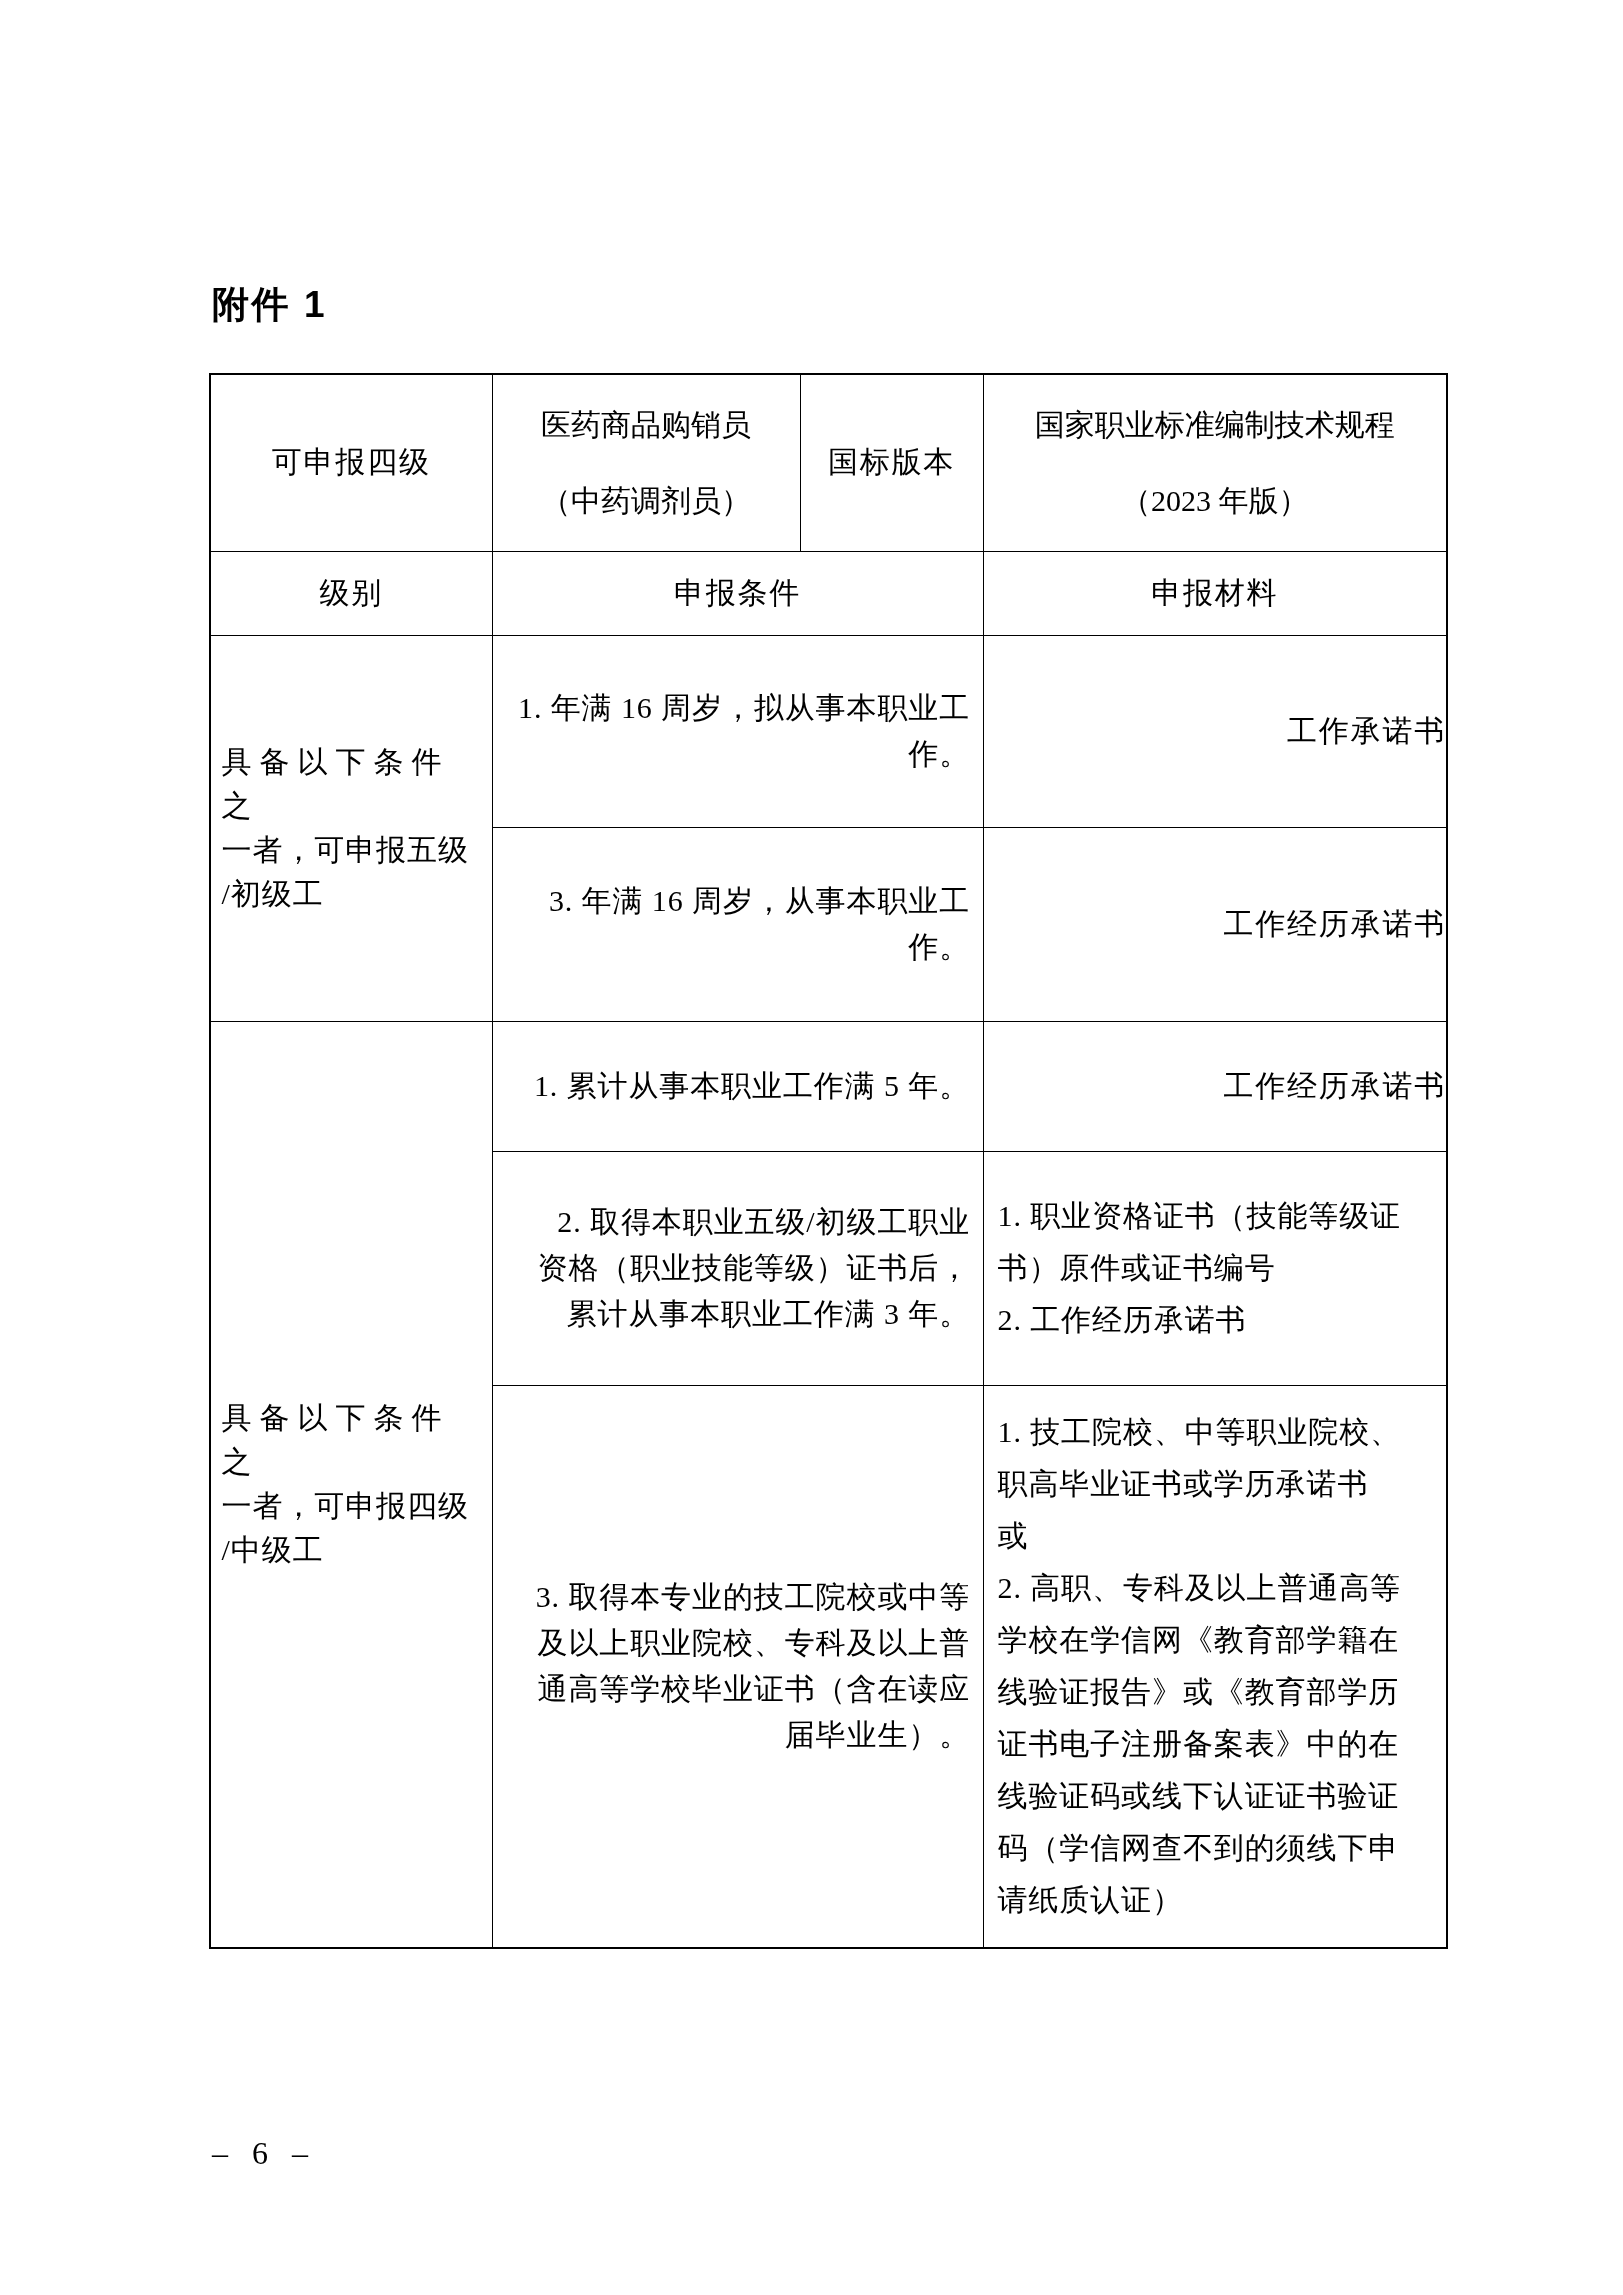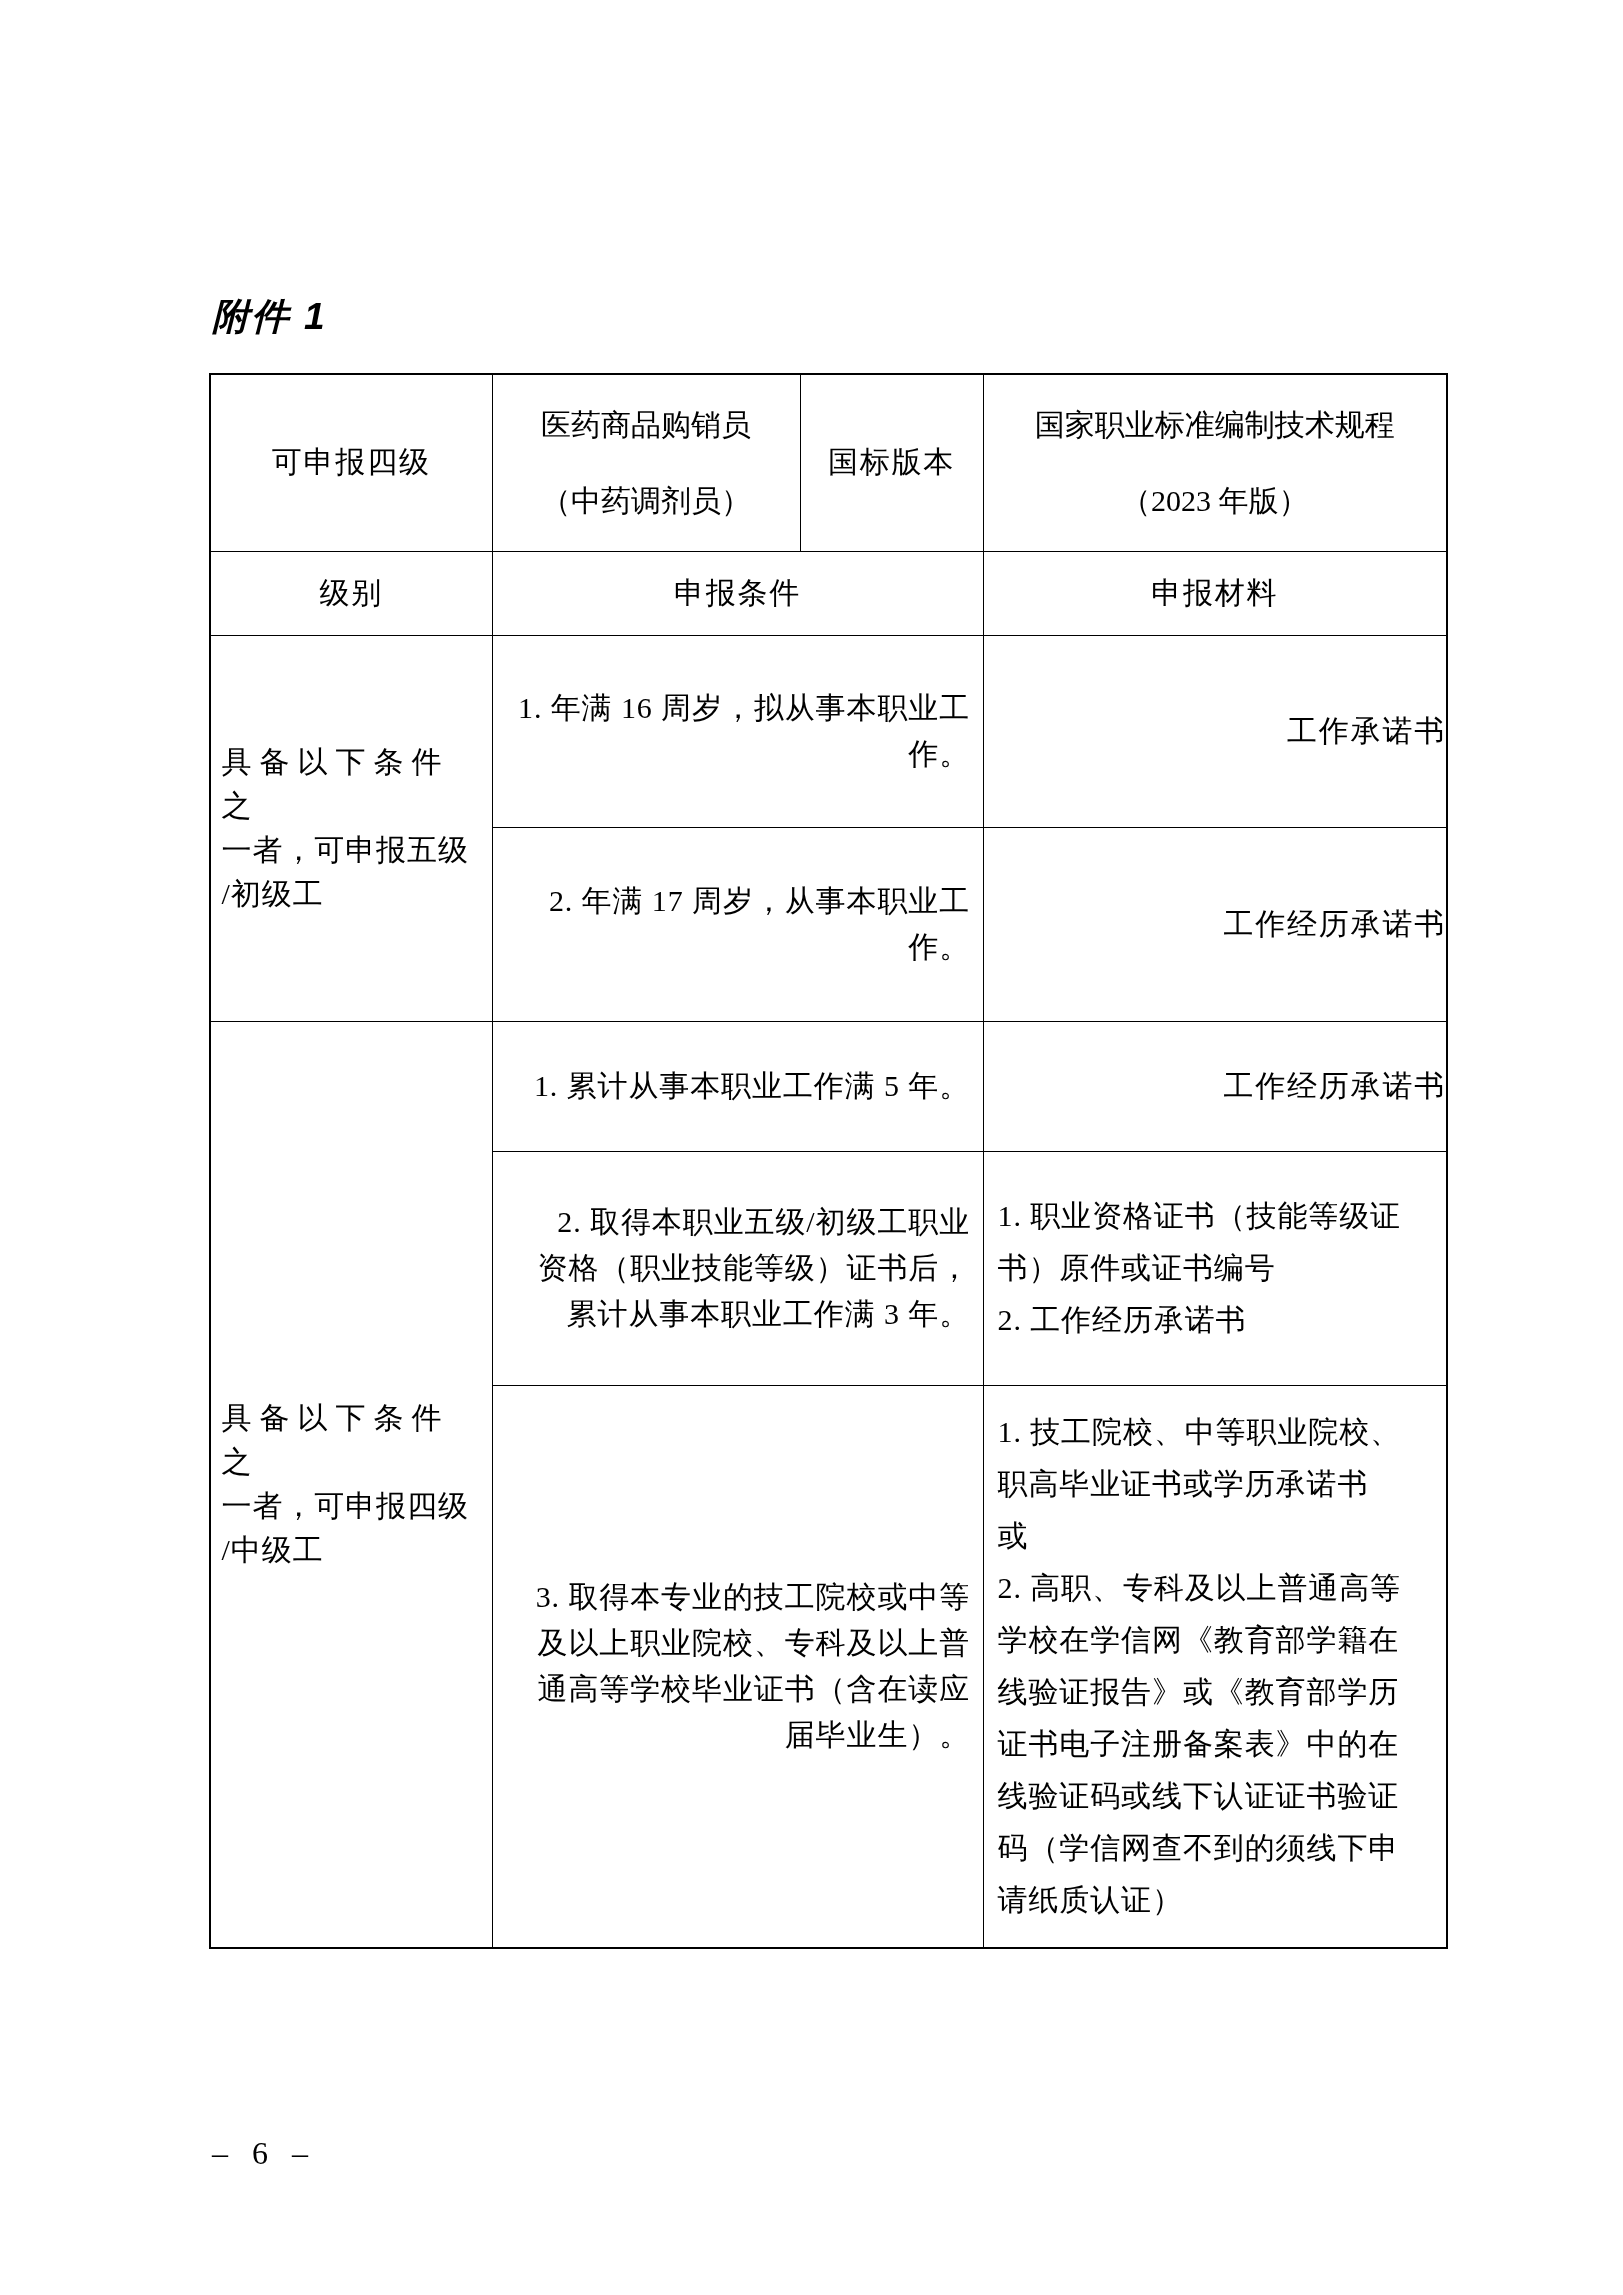--- a/index.html
+++ b/index.html
@@ -6,26 +6,25 @@
   html, body {
     width: 1624px; height: 2295px;
     background: #ffffff;
     font-family: "Liberation Serif", "DejaVu Serif", serif;
     color: #000000;
   }
   body { position: relative; overflow: hidden; }
 
   .attachment-title {
     position: absolute;
-    left: 212px; top: 292px;
+    left: 212px; top: 280px;
     font-family: "Liberation Sans", "DejaVu Sans", sans-serif;
     font-weight: 700;
     font-size: 37px;
     letter-spacing: 2.6px;
-    font-style: italic;
   }
 
   table.doc-table {
     position: absolute;
     left: 209px; top: 373px;
     width: 1237px;
     border-collapse: collapse;
     table-layout: fixed;
     border: 2.6px solid #000;
   }
@@ -117,21 +116,21 @@
       <div class="lvl-line wide">具备以下条件之</div>
       <div class="lvl-line">一者，可申报五级</div>
       <div class="lvl-line">/初级工</div>
     </td>
     <td class="cond" colspan="2">1. 年满 16 周岁，拟从事本职业工
 作。</td>
     <td class="mat-center">工作承诺书</td>
   </tr>
 
   <tr class="r4">
-    <td class="cond" colspan="2">2. 年满 17 周岁，从事本职业工
+    <td class="cond" colspan="2">3. 年满 16 周岁，从事本职业工
 作。</td>
     <td class="mat-center">工作经历承诺书</td>
   </tr>
 
   <tr class="r5">
     <td class="level-cell" rowspan="3">
       <div class="lvl-line wide">具备以下条件之</div>
       <div class="lvl-line">一者，可申报四级</div>
       <div class="lvl-line">/中级工</div>
     </td>

